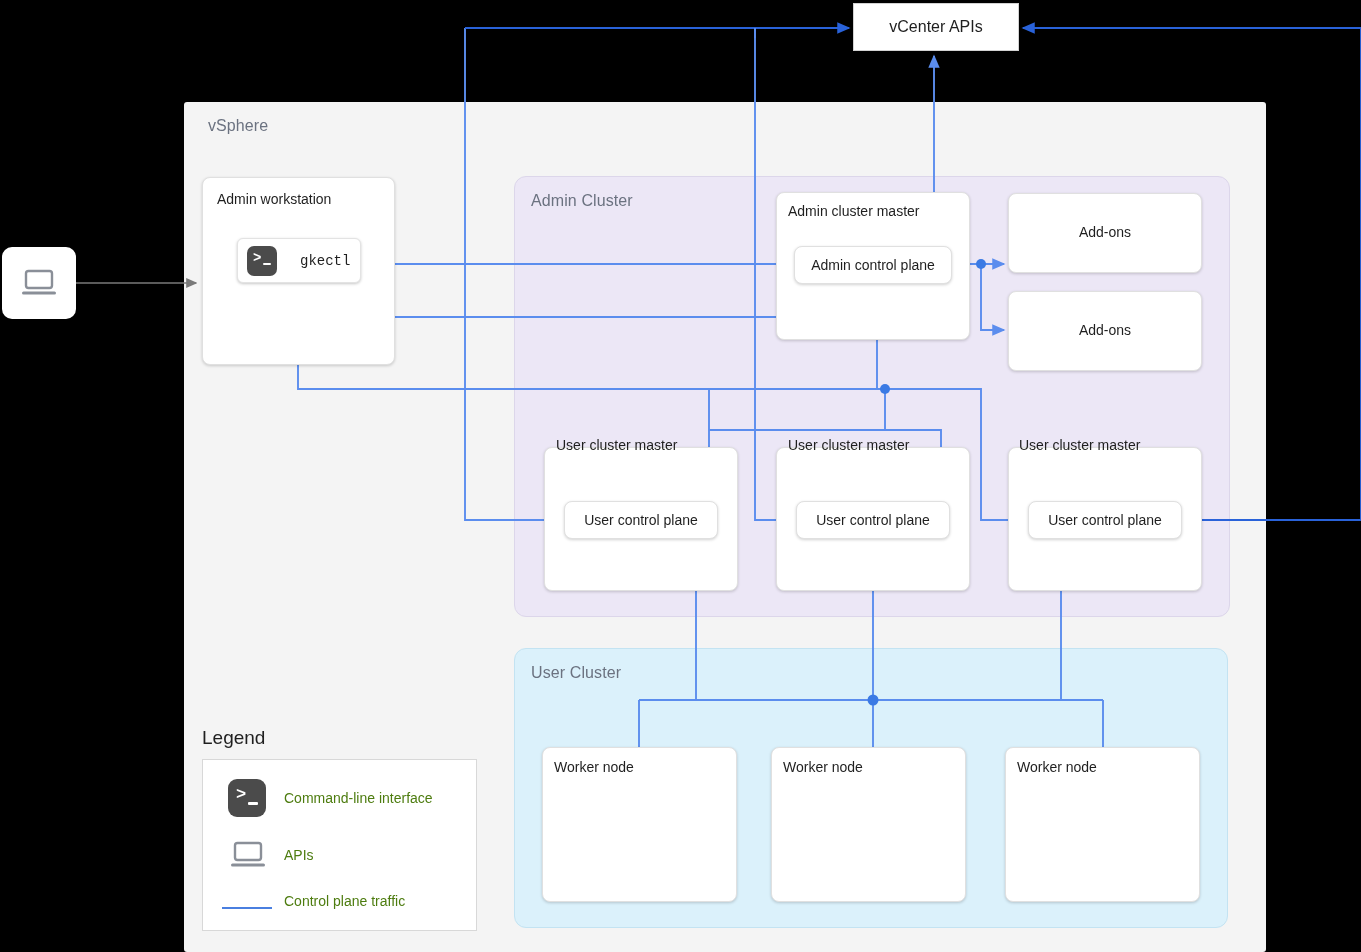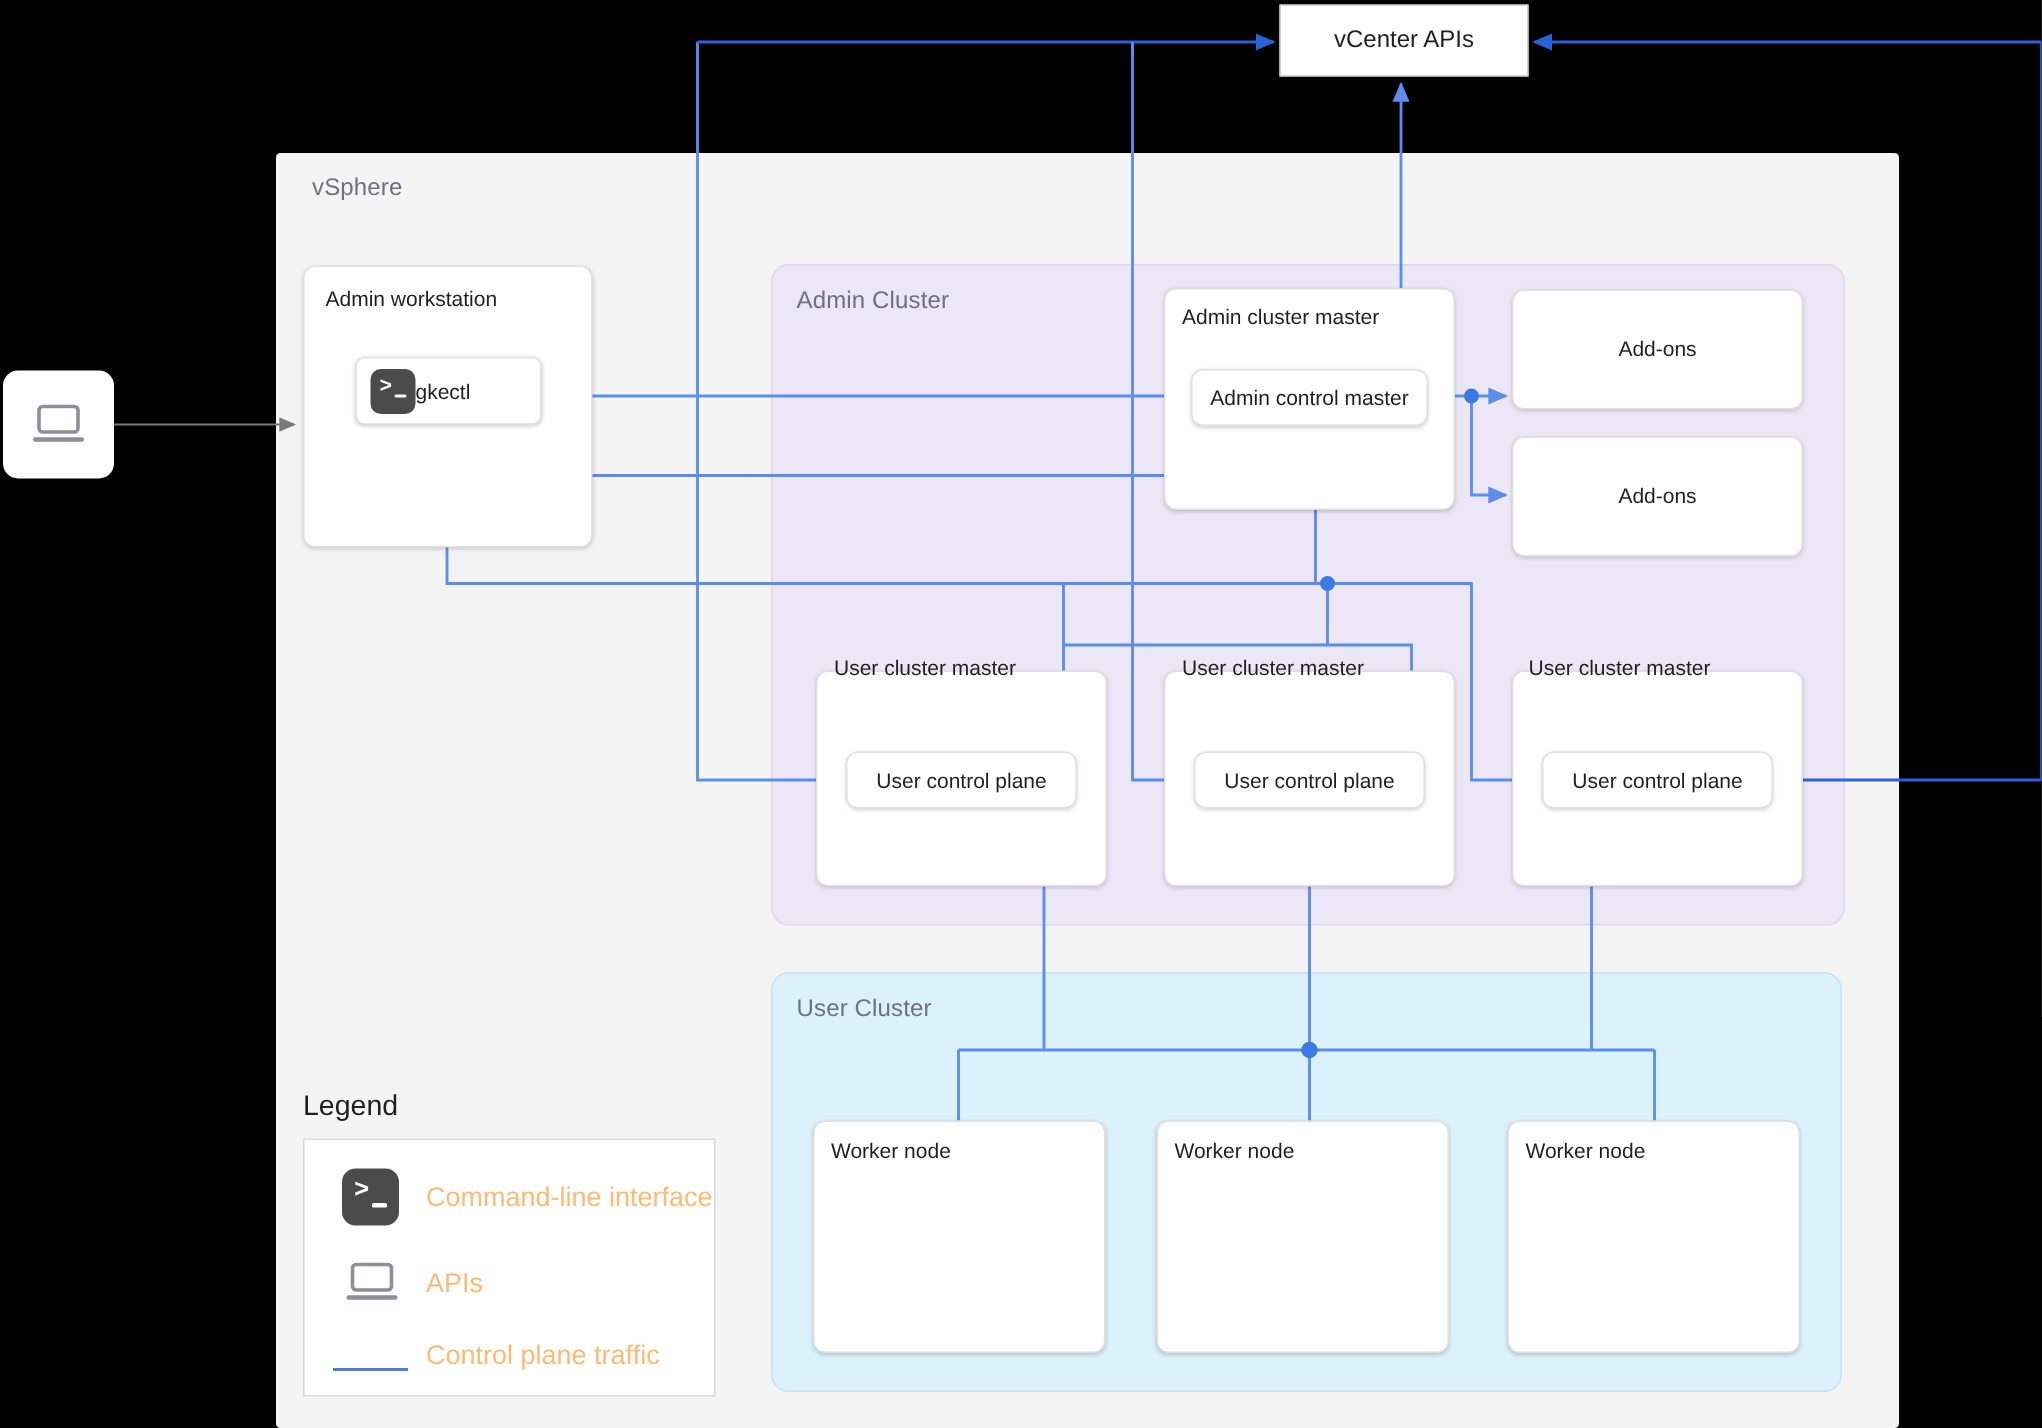--- a/index.html
+++ b/index.html
@@ -27,21 +27,21 @@
   #admin-workstation{left:202px;top:177px;width:193px;height:188px;}
   #admin-workstation-label{left:217px;top:191px;}
 
   
   .cli-chip{background:#fff;border:1px solid #e3e3e3;border-radius:6px;box-shadow:0 1px 3px rgba(0,0,0,.22);display:flex;align-items:center;}
   #chip-gkectl{left:237px;top:238px;width:124px;height:45px;}
   #chip-kubectl{left:237px;top:295px;width:124px;height:45px;}
   .cli-chip .term{width:30px;height:30px;border-radius:7px;background:#4b4b4b;margin-left:9px;flex:0 0 auto;position:relative;}
   .cli-chip .term:before{content:">";position:absolute;left:6px;top:5px;color:#fff;font-family:"Liberation Mono","DejaVu Sans Mono",monospace;font-size:14px;font-weight:bold;line-height:1;}
   .cli-chip .term:after{content:"";position:absolute;left:16px;top:17px;width:8px;height:2.5px;background:#fff;border-radius:1px;}
-  .cli-chip .cli-text{margin-left:0;font-size:14px;color:#1f1f1f;}
+  .cli-chip .cli-text{margin-left:23px;font-size:14px;color:#1f1f1f;font-family:Liberation Mono, monospace;}
 
   
   #user-icon-box{left:2px;top:247px;width:74px;height:72px;background:#fff;border-radius:10px;}
   .laptop{position:absolute;left:50%;top:50%;transform:translate(-50%,-50%);width:40px;height:30px;}
 
   
   #vcenter-box{left:853px;top:3px;width:166px;height:48px;background:#fff;border:1px solid #d2d2d2;}
   #vcenter-label{left:853px;top:18px;width:166px;text-align:center;font-size:16px;color:#1f1f1f;}
 
   
@@ -72,21 +72,21 @@
   .worker-label{top:759px;}
   #worker-1-label{left:554px;} #worker-2-label{left:783px;} #worker-3-label{left:1017px;}
 
   
   #legend-title{left:202px;top:727px;font-size:19px;color:#1f1f1f;}
   #legend-box{left:202px;top:759px;width:275px;height:172px;background:#fff;border:1px solid #d8d8d8;}
   .legend-row{position:absolute;display:flex;align-items:center;}
   #legend-row-cli{left:228px;top:779px;}
   #legend-row-user{left:228px;top:840px;}
   #legend-row-line{left:222px;top:893px;align-items:flex-end;}
-  .legend-text{font-size:18px;color:#fdba74;}
+  .legend-text{font-size:14px;color:#4d7c0f;}
   .legend-term{width:38px;height:38px;border-radius:9px;background:#4b4b4b;position:relative;margin-right:18px;}
   .legend-term:before{content:">";position:absolute;left:8px;top:7px;color:#fff;font-family:"Liberation Mono","DejaVu Sans Mono",monospace;font-size:17px;font-weight:bold;line-height:1;}
   .legend-term:after{content:"";position:absolute;left:20px;top:23px;width:10px;height:3px;background:#fff;border-radius:1px;}
   .legend-laptop{width:40px;height:30px;position:relative;margin-right:16px;}
   .legend-swatch{width:50px;height:0;border-top:2px solid #4a7fe0;margin-right:12px;}
 
   
   #wires{position:absolute;left:0;top:0;width:1361px;height:952px;pointer-events:none;}
 </style>
 </head>
@@ -185,21 +185,21 @@
     <span class="term"></span>
     <span class="cli-text">gkectl</span>
   </div>
 
   <div class="abs" id="vcenter-box"></div>
   <div class="abs" id="vcenter-label">vCenter APIs</div>
 
   <div class="abs card" id="admin-cluster-master"></div>
   <div class="card-label" id="admin-cluster-master-label">Admin cluster master</div>
   <div class="abs card" id="admin-control-plane"></div>
-  <div class="card-label" id="admin-control-plane-label">Admin control master</div>
+  <div class="card-label" id="admin-control-plane-label">Admin control plane</div>
 
   <div class="abs card" id="addons-1"></div>
   <div class="card-label" id="addons-1-label">Add-ons</div>
   <div class="abs card" id="addons-2"></div>
   <div class="card-label" id="addons-2-label">Add-ons</div>
 
   <div class="abs card ucm" id="ucm-1"></div>
   <div class="card-label ucm-label" id="ucm-1-label">User cluster master</div>
   <div class="abs card ucp" id="ucp-1"></div>
   <div class="card-label ucp-label" id="ucp-1-label">User control plane</div>

